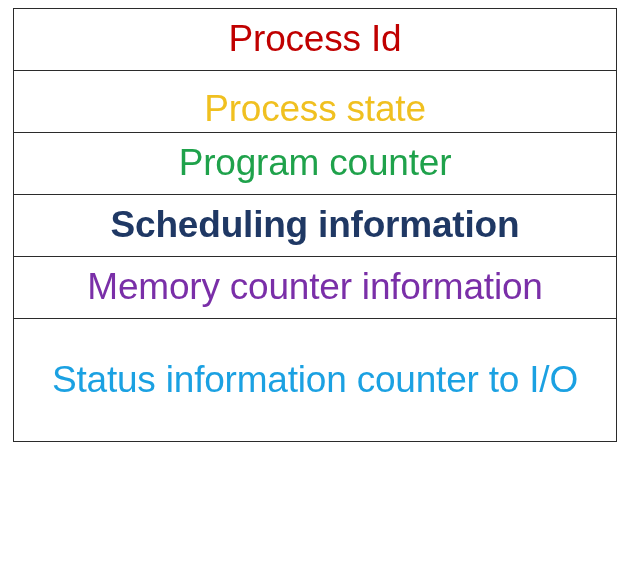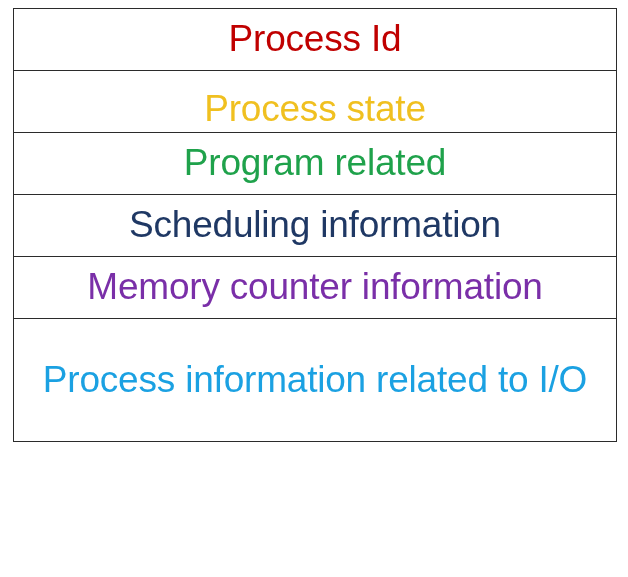--- a/index.html
+++ b/index.html
@@ -64,24 +64,24 @@
 <body>
 
 <div id="pcb-table">
     <div class="pcb-row">
       <span class="pcb-label" style="color: rgb(192, 0, 0);">Process Id</span>
     </div>
     <div class="pcb-row">
       <span class="pcb-label" style="color: rgb(240, 192, 32); margin-top: 15px;">Process state</span>
     </div>
     <div class="pcb-row">
-      <span class="pcb-label" style="color: rgb(31, 162, 75);">Program related</span>
+      <span class="pcb-label" style="color: rgb(31, 162, 75);">Program counter</span>
     </div>
     <div class="pcb-row">
-      <span class="pcb-label" style="color: rgb(31, 56, 100);">Scheduling information</span>
+      <span class="pcb-label" style="color: rgb(31, 56, 100); font-weight: bold;">Scheduling information</span>
     </div>
     <div class="pcb-row">
       <span class="pcb-label" style="color: rgb(122, 47, 168);">Memory counter information</span>
     </div>
     <div class="pcb-row tall">
-      <span class="pcb-label" style="color: rgb(27, 161, 226);">Process information related to I/O</span>
+      <span class="pcb-label" style="color: rgb(27, 161, 226);">Status information counter to I/O</span>
     </div>
   </div>
 
 </body></html>

